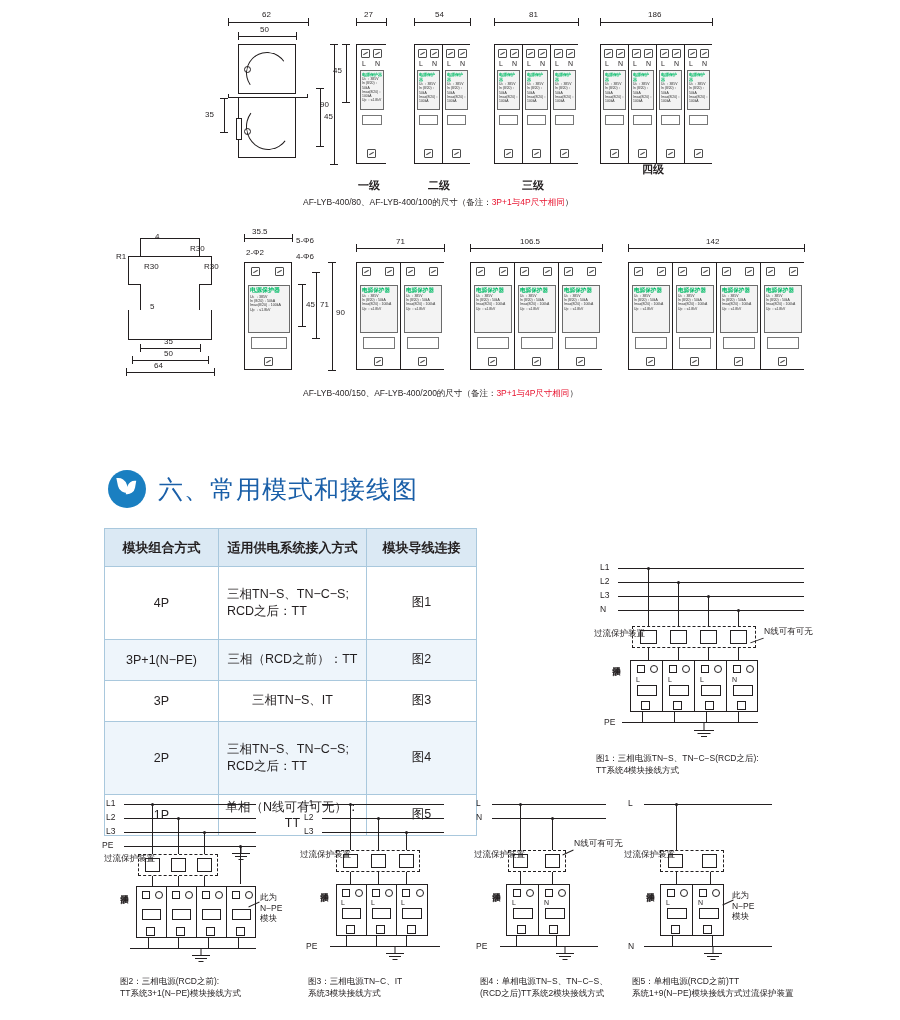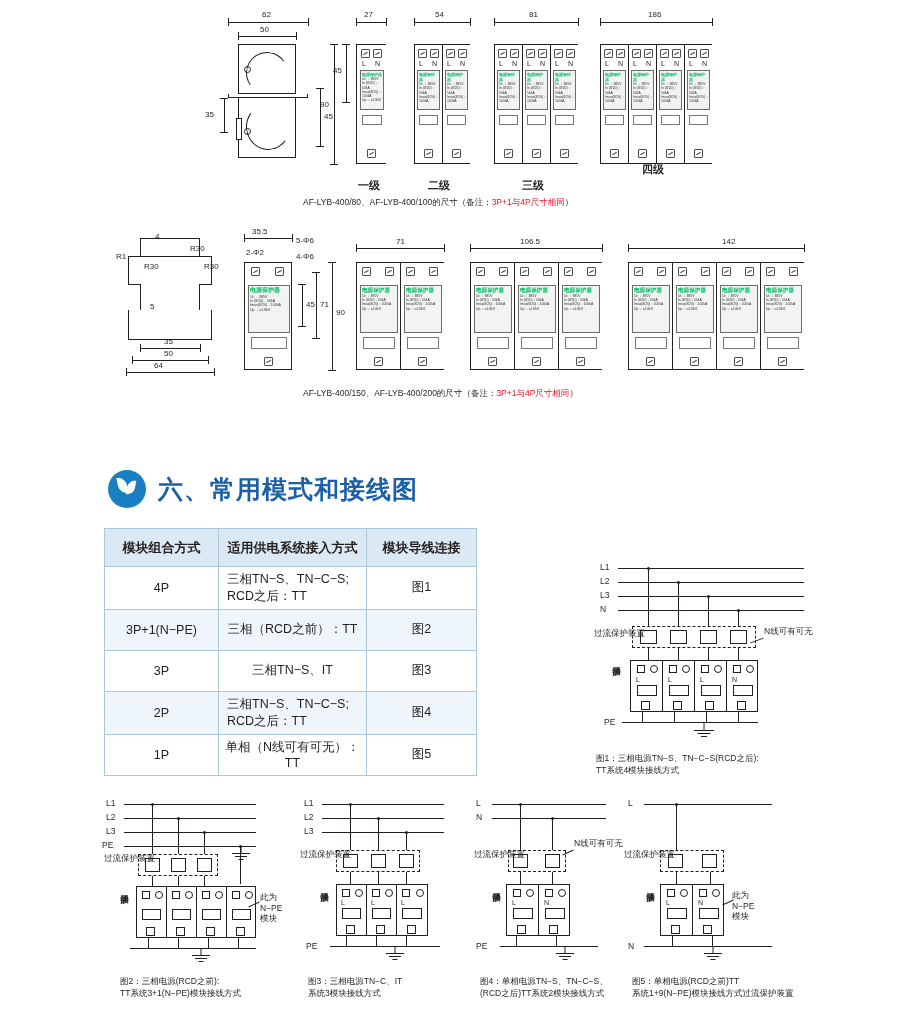--- a/index.html
+++ b/index.html
@@ -65,33 +65,33 @@
   .sect-badge:before {
     content: ""; position: absolute; left: 10px; top: 7px;
     width: 9px; height: 17px; border-radius: 0 10px 0 10px;
     background: #fff; transform: rotate(-12deg);
   }
   .sect-badge:after {
     content: ""; position: absolute; left: 19px; top: 10px;
     width: 8px; height: 15px; border-radius: 10px 0 10px 0;
     background: #fff; transform: rotate(10deg);
   }
-  .sect-title { font-size: 25px; font-weight: bold; color: #1a5fa8; letter-spacing: 1px; }
+  .sect-title { font-size: 25px; font-weight: normal; color: #1a5fa8; letter-spacing: 1px; }
 
   
   .tbl { position: absolute; left: 104px; top: 528px; border-collapse: collapse; }
   .tbl th, .tbl td {
     border: 1px solid #a9c8dd; text-align: center; font-size: 12.5px;
     color: #231f20; padding: 0 6px;
   }
   .tbl th { background: #dbe9f4; height: 38px; font-weight: bold; font-size: 13px; }
   .tbl td { height: 41px; }
   .tbl td.lead-col { font-size: 12.5px; }
   .tbl tr.alt td { background: #eef5fb; }
-  .tbl td.two-line { line-height: 1.35; padding: 4px 8px; text-align: left; }
+  .tbl td.two-line { line-height: 1.35; padding: 19px 8px; text-align: left; }
 
   
   .wire { position: absolute; background: #231f20; }
   .wh { height: 1px; }
   .wv { width: 1px; }
   .dot { position: absolute; width: 3px; height: 3px; border-radius: 50%; background: #231f20; }
   .dashbox { position: absolute; border: 1px dashed #231f20; }
   .fuse { position: absolute; border: 1px solid #231f20; background: #fff; }
   .spdbox { position: absolute; border: 1px solid #231f20; background: #fff; }
   .spdmodcell { position: absolute; top: 0; bottom: 0; border-right: 1px solid #231f20; }
@@ -484,21 +484,21 @@
         <div class="miniwin" style="left:6px; top:74px; width:32px; height:12px;"></div>
         <div class="term" style="left:17px; top:94px;"></div>
       </div>
     </div>
   </div>
 
   <div>
     <div class="dimline hline" style="left:628px; top:248px; width:176px;"></div>
     <div class="tick" style="left:628px; top:244px; height:8px;"></div>
     <div class="tick" style="left:804px; top:244px; height:8px;"></div>
-    <div class="dimtext" style="left:706px; top:237px;margin-left:16px;">142</div>
+    <div class="dimtext" style="left:706px; top:237px;">142</div>
     <div class="spdgroup" style="left:628px; top:262px; width:176px; height:108px;">
       <div class="spdcell" style="left:0; width:44px;">
         <div class="term" style="left:5px; top:4px;"></div>
         <div class="term" style="left:28px; top:4px;"></div>
         <div class="labelbox" style="left:3px; top:22px; width:38px; height:48px;">
           <div class="bigrow" style="font-size:5.6px;">电源保护器</div>
           <div style="font-size:3.4px;">Uc    ：385V</div>
           <div style="font-size:3.4px;">In  (8/20)：50kA</div>
           <div style="font-size:3.4px;">Imax(8/20)：100kA</div>
           <div style="font-size:3.4px;">Up  ：≤1.8kV</div>

